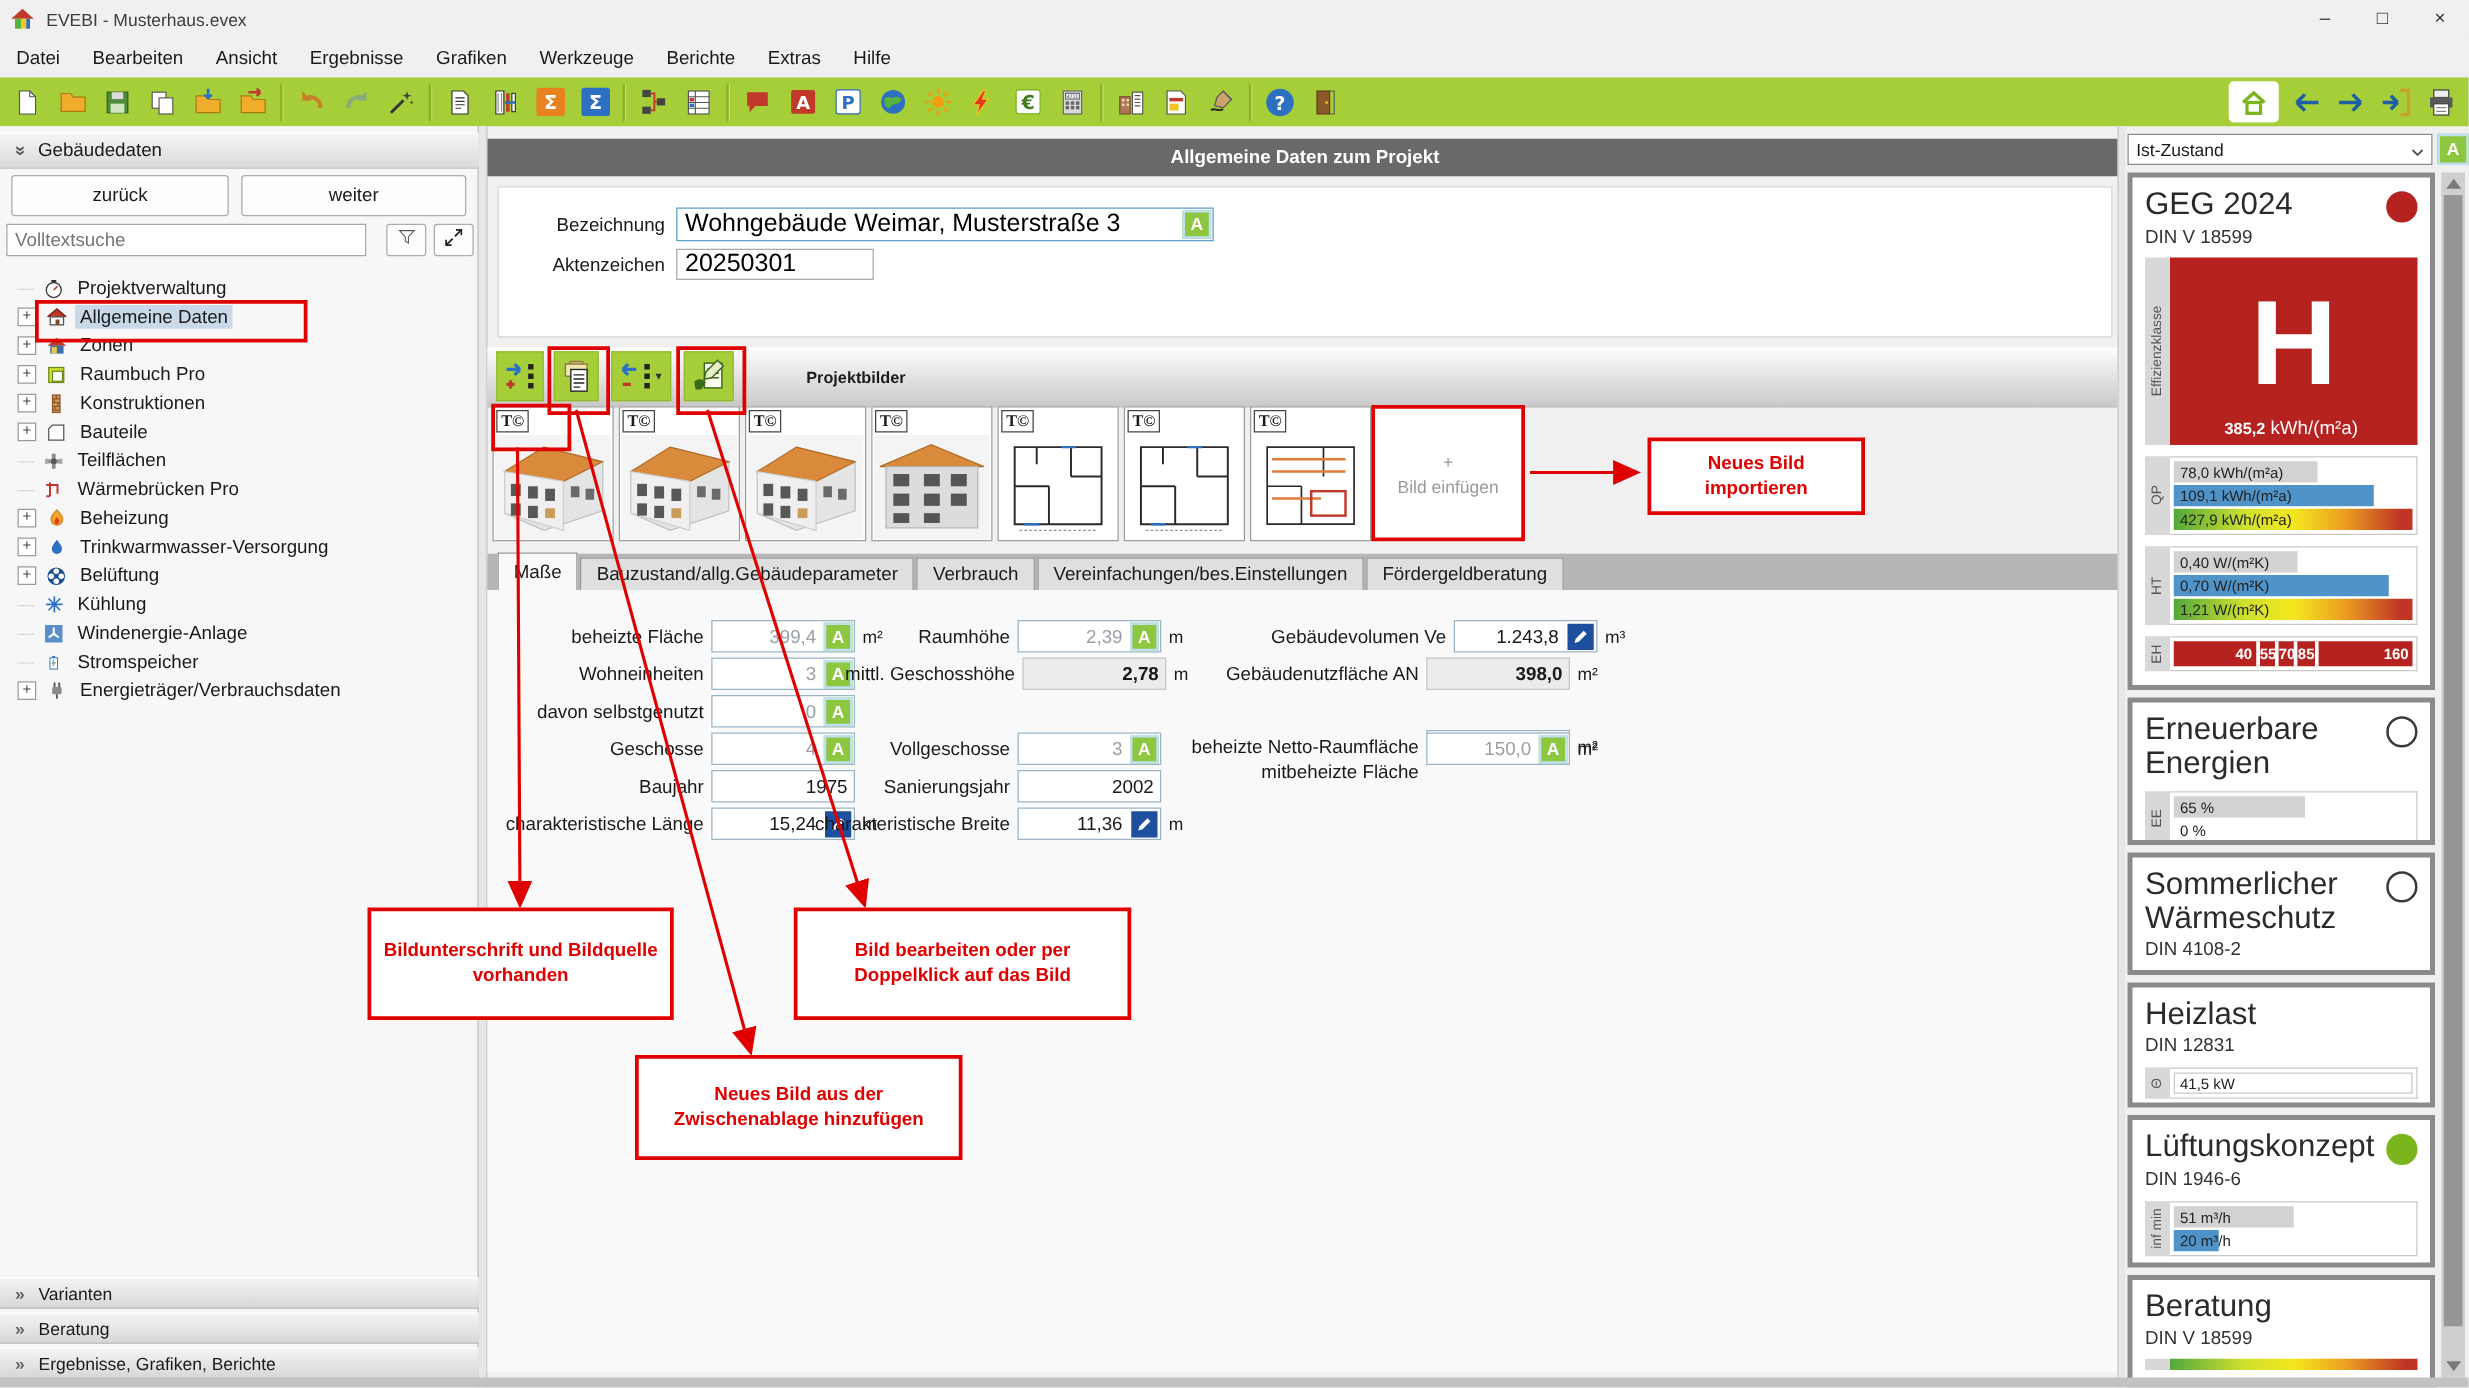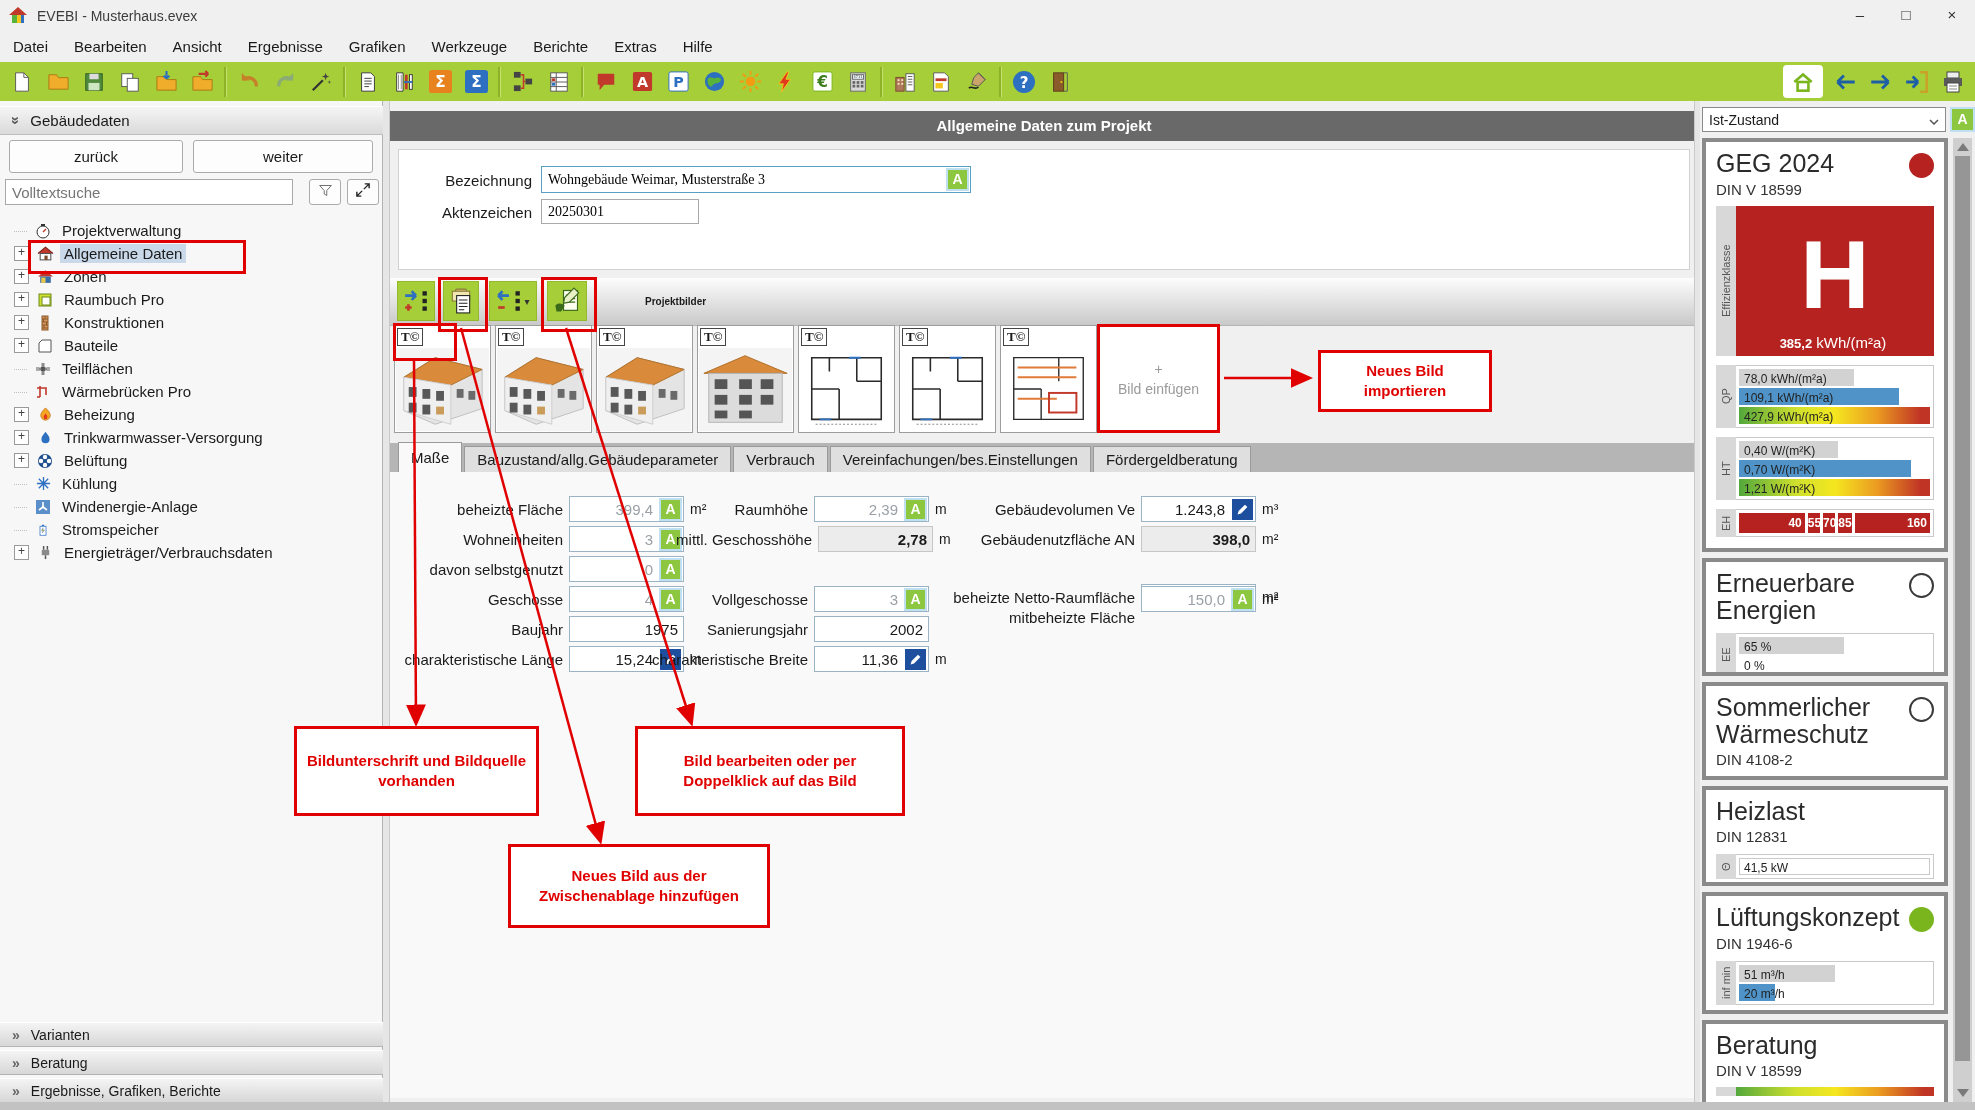--- a/index.html
+++ b/index.html
@@ -54,25 +54,25 @@
   #splitter{left:383px;top:101px;width:7px;height:1009px;background:#e6e6e6;border-right:1px solid #c9c9c9;box-sizing:border-box}
   #main-header{left:390px;top:111px;width:1308px;height:30px;background:#696969;color:#fff;font-weight:bold;
                font-size:15px;text-align:center;line-height:30px}
   #panel-top{left:398px;top:149px;width:1290px;height:119px;background:#fff;border:1px solid #d2d2d2}
   .flabel{font-size:15px;text-align:right;display:inline-block}
   #lbl-bez{left:370px;top:172px;width:162px}
   #lbl-akt{left:370px;top:204px;width:162px}
   .txtinput{height:27px;border:1px solid #9ab9cd;background:#fff;box-sizing:border-box;display:flex;align-items:center}
   #inp-bez{left:541px;top:166px;width:430px;border:1px solid #58a0c8}
   #inp-akt{left:541px;top:199px;width:158px;height:25px;border:1px solid #a9a9a9}
-  .txtinput input{border:0;outline:0;flex:1;font-size:14px;padding:0 6px;font-family:Liberation Serif, serif;background:transparent;min-width:0}
+  .txtinput input{border:0;outline:0;flex:1;font-size:20px;padding:0 6px;font-family:Liberation Sans, sans-serif;background:transparent;min-width:0}
   
   #pb-bar{left:390px;top:278px;width:1308px;height:47px;background:linear-gradient(#fdfdfd,#c9c9c9);border-bottom:1px solid #b5b5b5}
   .pbbtn{top:281px;height:40px;background:#a6ce39;border:1px solid #93b92c;display:flex;align-items:center;justify-content:center}
-  #pb-title{left:645px;top:278px;height:47px;display:flex;align-items:center;font-weight:bold;font-size:10px}
+  #pb-title{left:645px;top:278px;height:47px;display:flex;align-items:center;font-weight:bold;font-size:13px}
   #thumbs{left:0;top:0}
   .thumb{position:absolute;top:325px;width:97px;height:108px;background:#fff;border:1px solid #9d9d9d;box-sizing:border-box}
   .tov{position:absolute;top:2px;left:2px;background:#fff;border:1px solid #444;font-size:13px;font-weight:bold;
        padding:0 3px;z-index:2;font-family:"Liberation Serif",serif}
   .timg{position:absolute;left:1px;top:21px}
   #insert-box{left:1097px;top:324px;width:123px;height:109px;background:#fff;border:3px solid #e00000;box-sizing:border-box;
               display:flex;flex-direction:column;align-items:center;justify-content:center;color:#9a9a9a;font-size:14px;gap:4px}
   
   #tabstrip{left:390px;top:443px;width:1308px;height:29px;background:#b5b5b5}
   #tabs{position:absolute;left:8px;bottom:0;display:flex;align-items:flex-end;gap:2px}
@@ -1056,21 +1056,21 @@
       <span class="fval">11,36</span>
       <span class="fbadge-e">
         <svg viewBox="0 0 16 16" width="13" height="13">
           <path d="M2 14l1.2-4.2L11 2l3 3-7.8 7.8z" fill="#fff"></path>
         </svg>
       </span>
     </div>
     <span class="funit">m</span>
   </div>
 <div class="frow" style="left: 890px; top: 496px;">
-    <span class="flabel" style="width: 245px;">Gebäudevolumen Ve</span>
+    <span class="flabel" style="width: 245px; padding-left: 22px;">Gebäudevolumen Ve</span>
     <div class="finput">
       <span class="fval">1.243,8</span>
       <span class="fbadge-e">
         <svg viewBox="0 0 16 16" width="13" height="13">
           <path d="M2 14l1.2-4.2L11 2l3 3-7.8 7.8z" fill="#fff"></path>
         </svg>
       </span>
     </div>
     <span class="funit">m³</span>
   </div>

